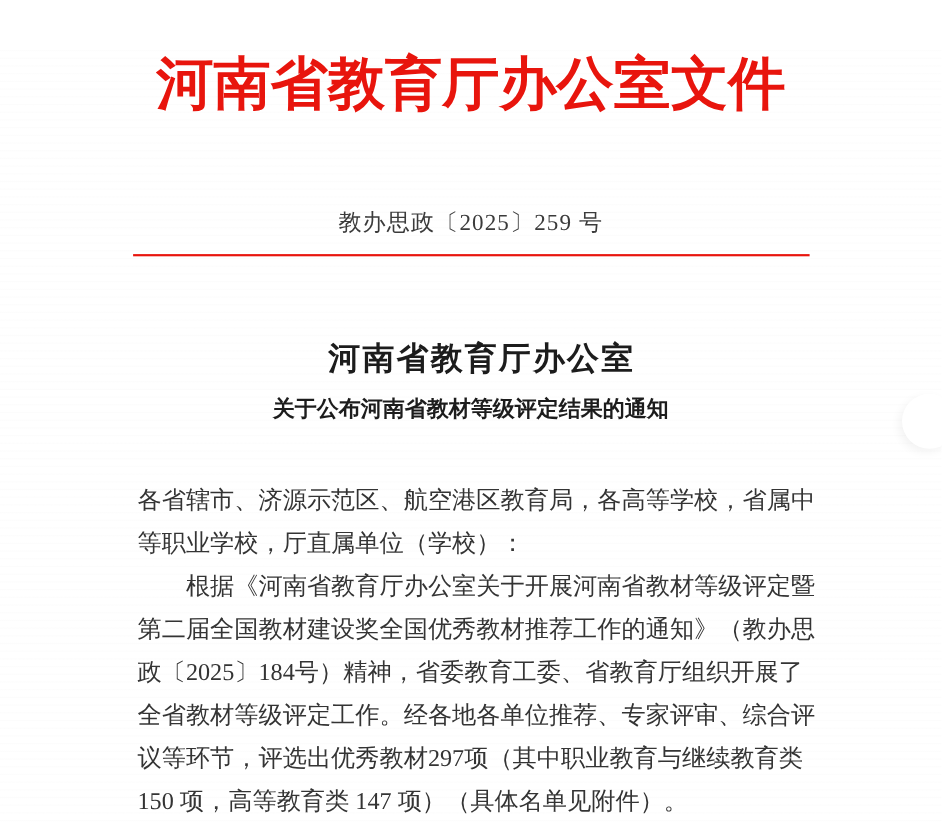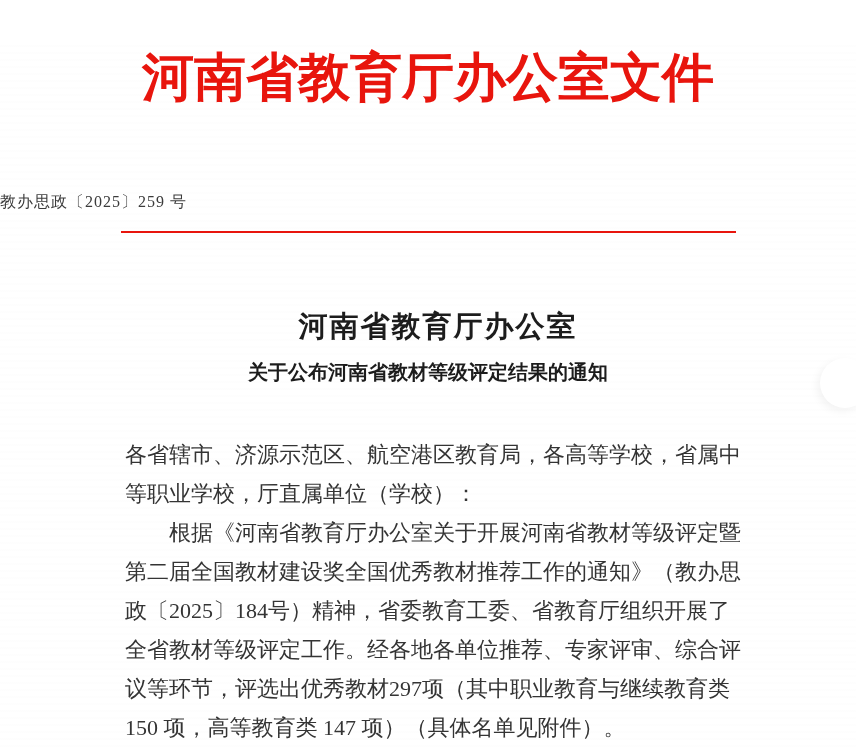--- a/index.html
+++ b/index.html
@@ -38,22 +38,23 @@
     font-weight: bold;
     line-height: 74px;
     letter-spacing: 0px;
     font-family: Liberation Sans, sans-serif;
     white-space: nowrap;
   }
 
   
   .doc-number {
     margin-top: 74px;
+    text-align: center;
     color: #3b3b3b;
-    font-size: 16px;
+    font-size: 21px;
     line-height: 28px;
     letter-spacing: 1px;
     font-family: "Liberation Serif", "DejaVu Serif", serif;
   }
 
   
   .red-rule {
     margin: 15px auto 0 auto;
     width: 615px;
     height: 2px;

